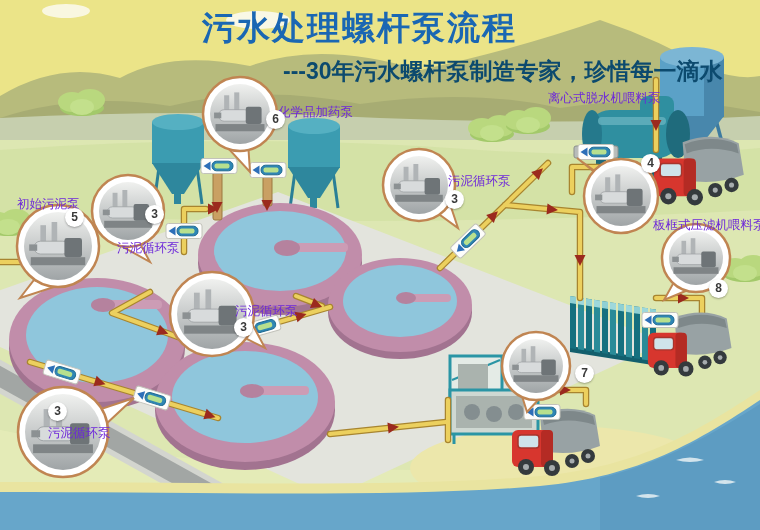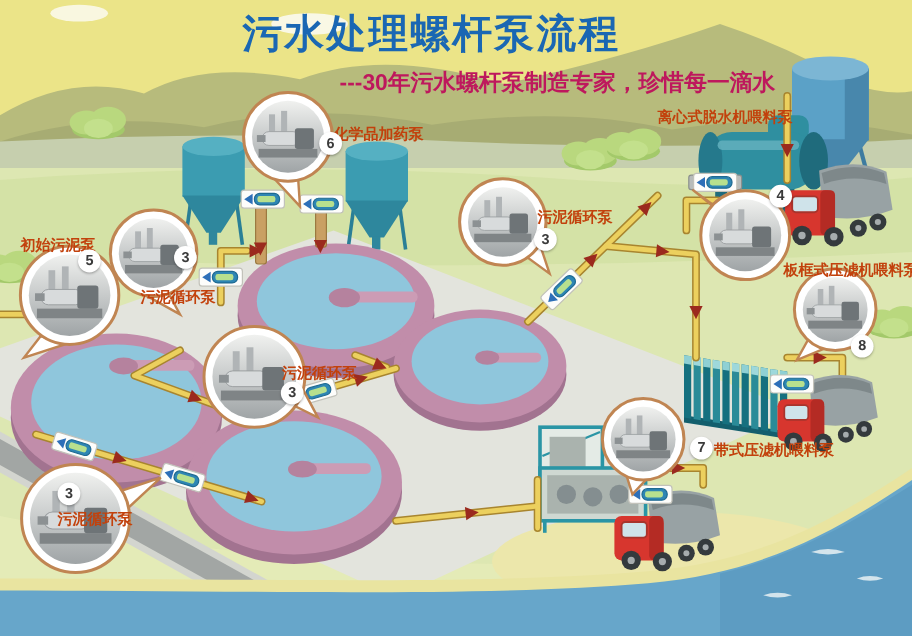--- a/index.html
+++ b/index.html
@@ -2,22 +2,22 @@
 <html><head>
 <meta charset="utf-8">
 <style>
   html,body{margin:0;padding:0;}
   .stage{position:relative;width:760px;height:530px;overflow:hidden;
          font-family:"Liberation Sans",sans-serif;background:#dde7b2;}
   .stage svg{position:absolute;left:0;top:0;}
   .overlay{position:absolute;left:0;top:0;width:760px;height:508px;pointer-events:none;}
   .title{position:absolute;font-weight:bold;font-size:33px;letter-spacing:2px;
          color:#1a67b3;white-space:nowrap;}
-  .subtitle{position:absolute;font-weight:bold;font-size:19px;color:#be185d;white-space:nowrap;}
-  .lbl{position:absolute;font-weight:bold;font-size:12.5px;color:#c2410c;white-space:nowrap;}
+  .subtitle{position:absolute;font-weight:bold;font-size:23px;color:#0c4a6e;white-space:nowrap;}
+  .lbl{position:absolute;font-weight:normal;font-size:12.5px;color:#6d28d9;white-space:nowrap;}
   .badge{position:absolute;width:19px;height:19px;border-radius:50%;background:#fff;
          box-shadow:0 1px 2px rgba(0,0,0,.3);font-weight:bold;font-size:12px;line-height:19px;
          text-align:center;color:#3a3a3a;}
 </style>
 </head>
 <body>
 
 <div class="stage">
 
 <svg width="760" height="530" viewBox="0 0 760 530">
@@ -344,21 +344,20 @@
   <div class="title" style="left:202px;top:6px;">污水处理螺杆泵流程</div>
   <div class="subtitle" style="left:283px;top:56px;">---30年污水螺杆泵制造专家，珍惜每一滴水</div>
 
   <div class="lbl" style="left:278px;top:104px;">化学品加药泵</div>
   <div class="lbl" style="left:17px;top:196px;">初始污泥泵</div>
   <div class="lbl" style="left:117px;top:240px;">污泥循环泵</div>
   <div class="lbl" style="left:448px;top:173px;">污泥循环泵</div>
   <div class="lbl" style="left:235px;top:303px;">污泥循环泵</div>
   <div class="lbl" style="left:48px;top:425px;">污泥循环泵</div>
   <div class="lbl" style="left:548px;top:90px;">离心式脱水机喂料泵</div>
-  <div class="lbl" style="left:595px;top:367px;">带式压滤机喂料泵</div>
   <div class="lbl" style="left:653px;top:217px;">板框式压滤机喂料泵</div>
 
   <div class="badge" style="left:266px;top:110px;">6</div>
   <div class="badge" style="left:65px;top:208px;">5</div>
   <div class="badge" style="left:145px;top:205px;">3</div>
   <div class="badge" style="left:445px;top:190px;">3</div>
   <div class="badge" style="left:234px;top:318px;">3</div>
   <div class="badge" style="left:48px;top:402px;">3</div>
   <div class="badge" style="left:641px;top:154px;">4</div>
   <div class="badge" style="left:575px;top:364px;">7</div>

